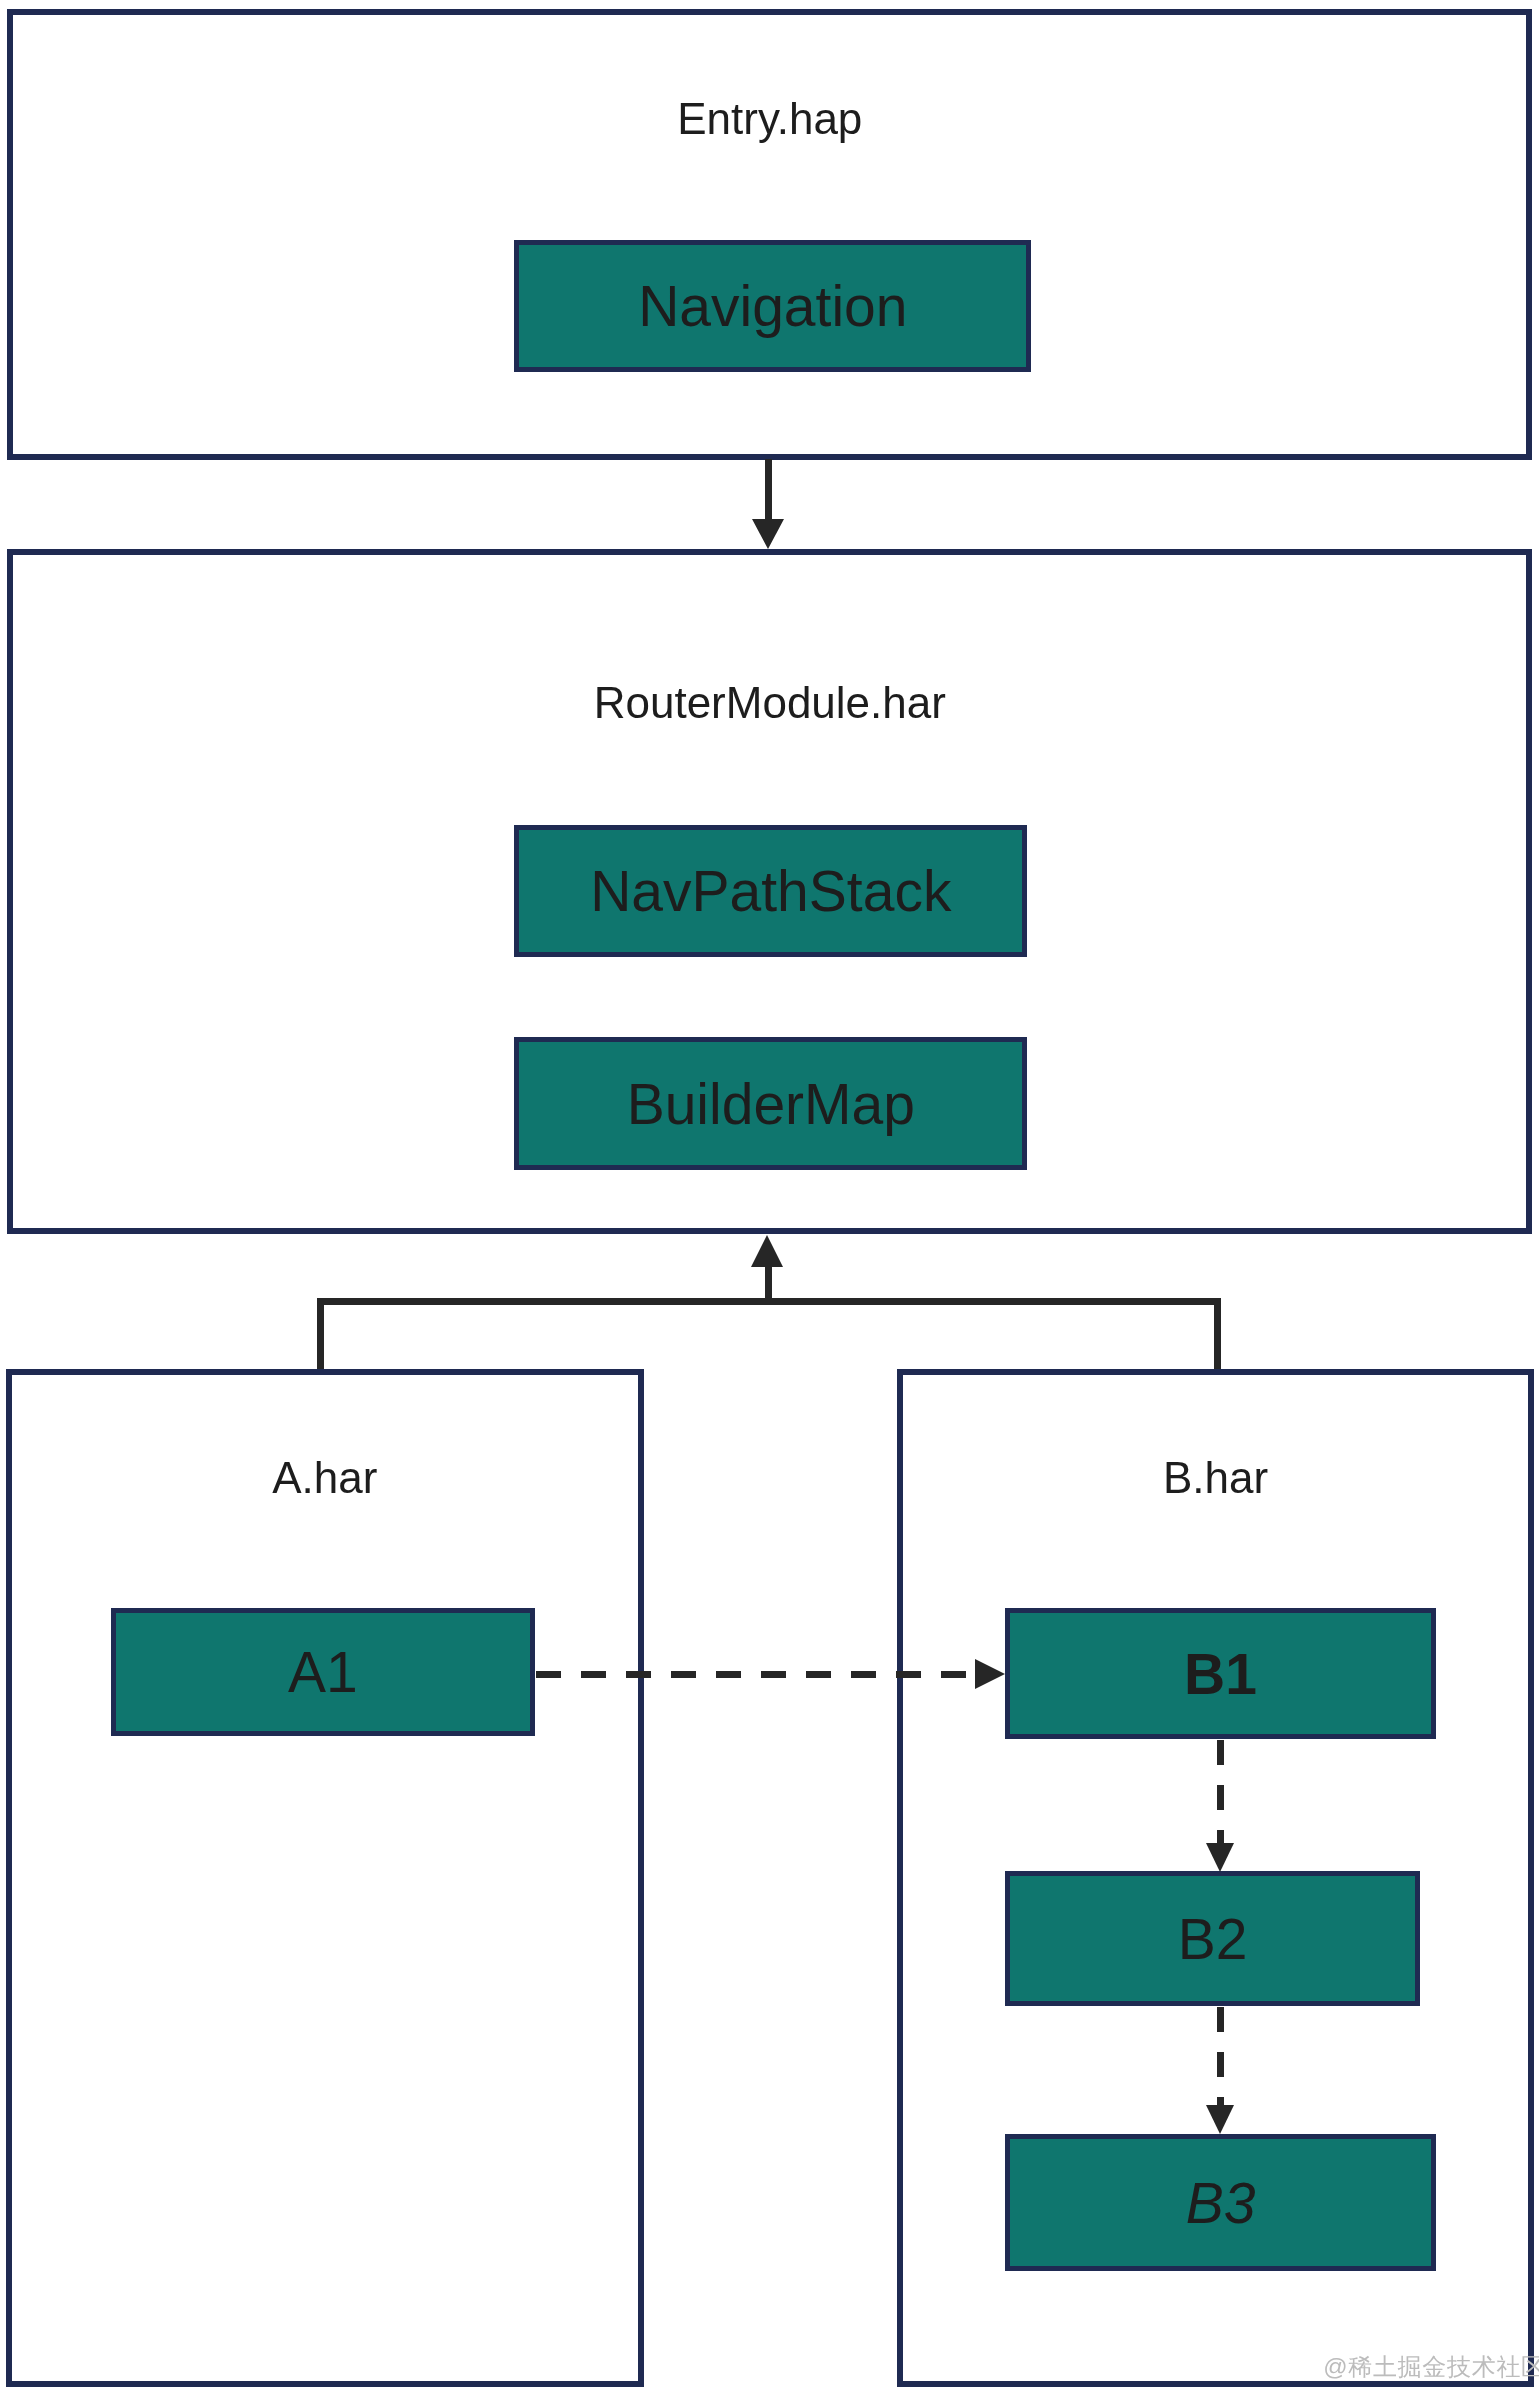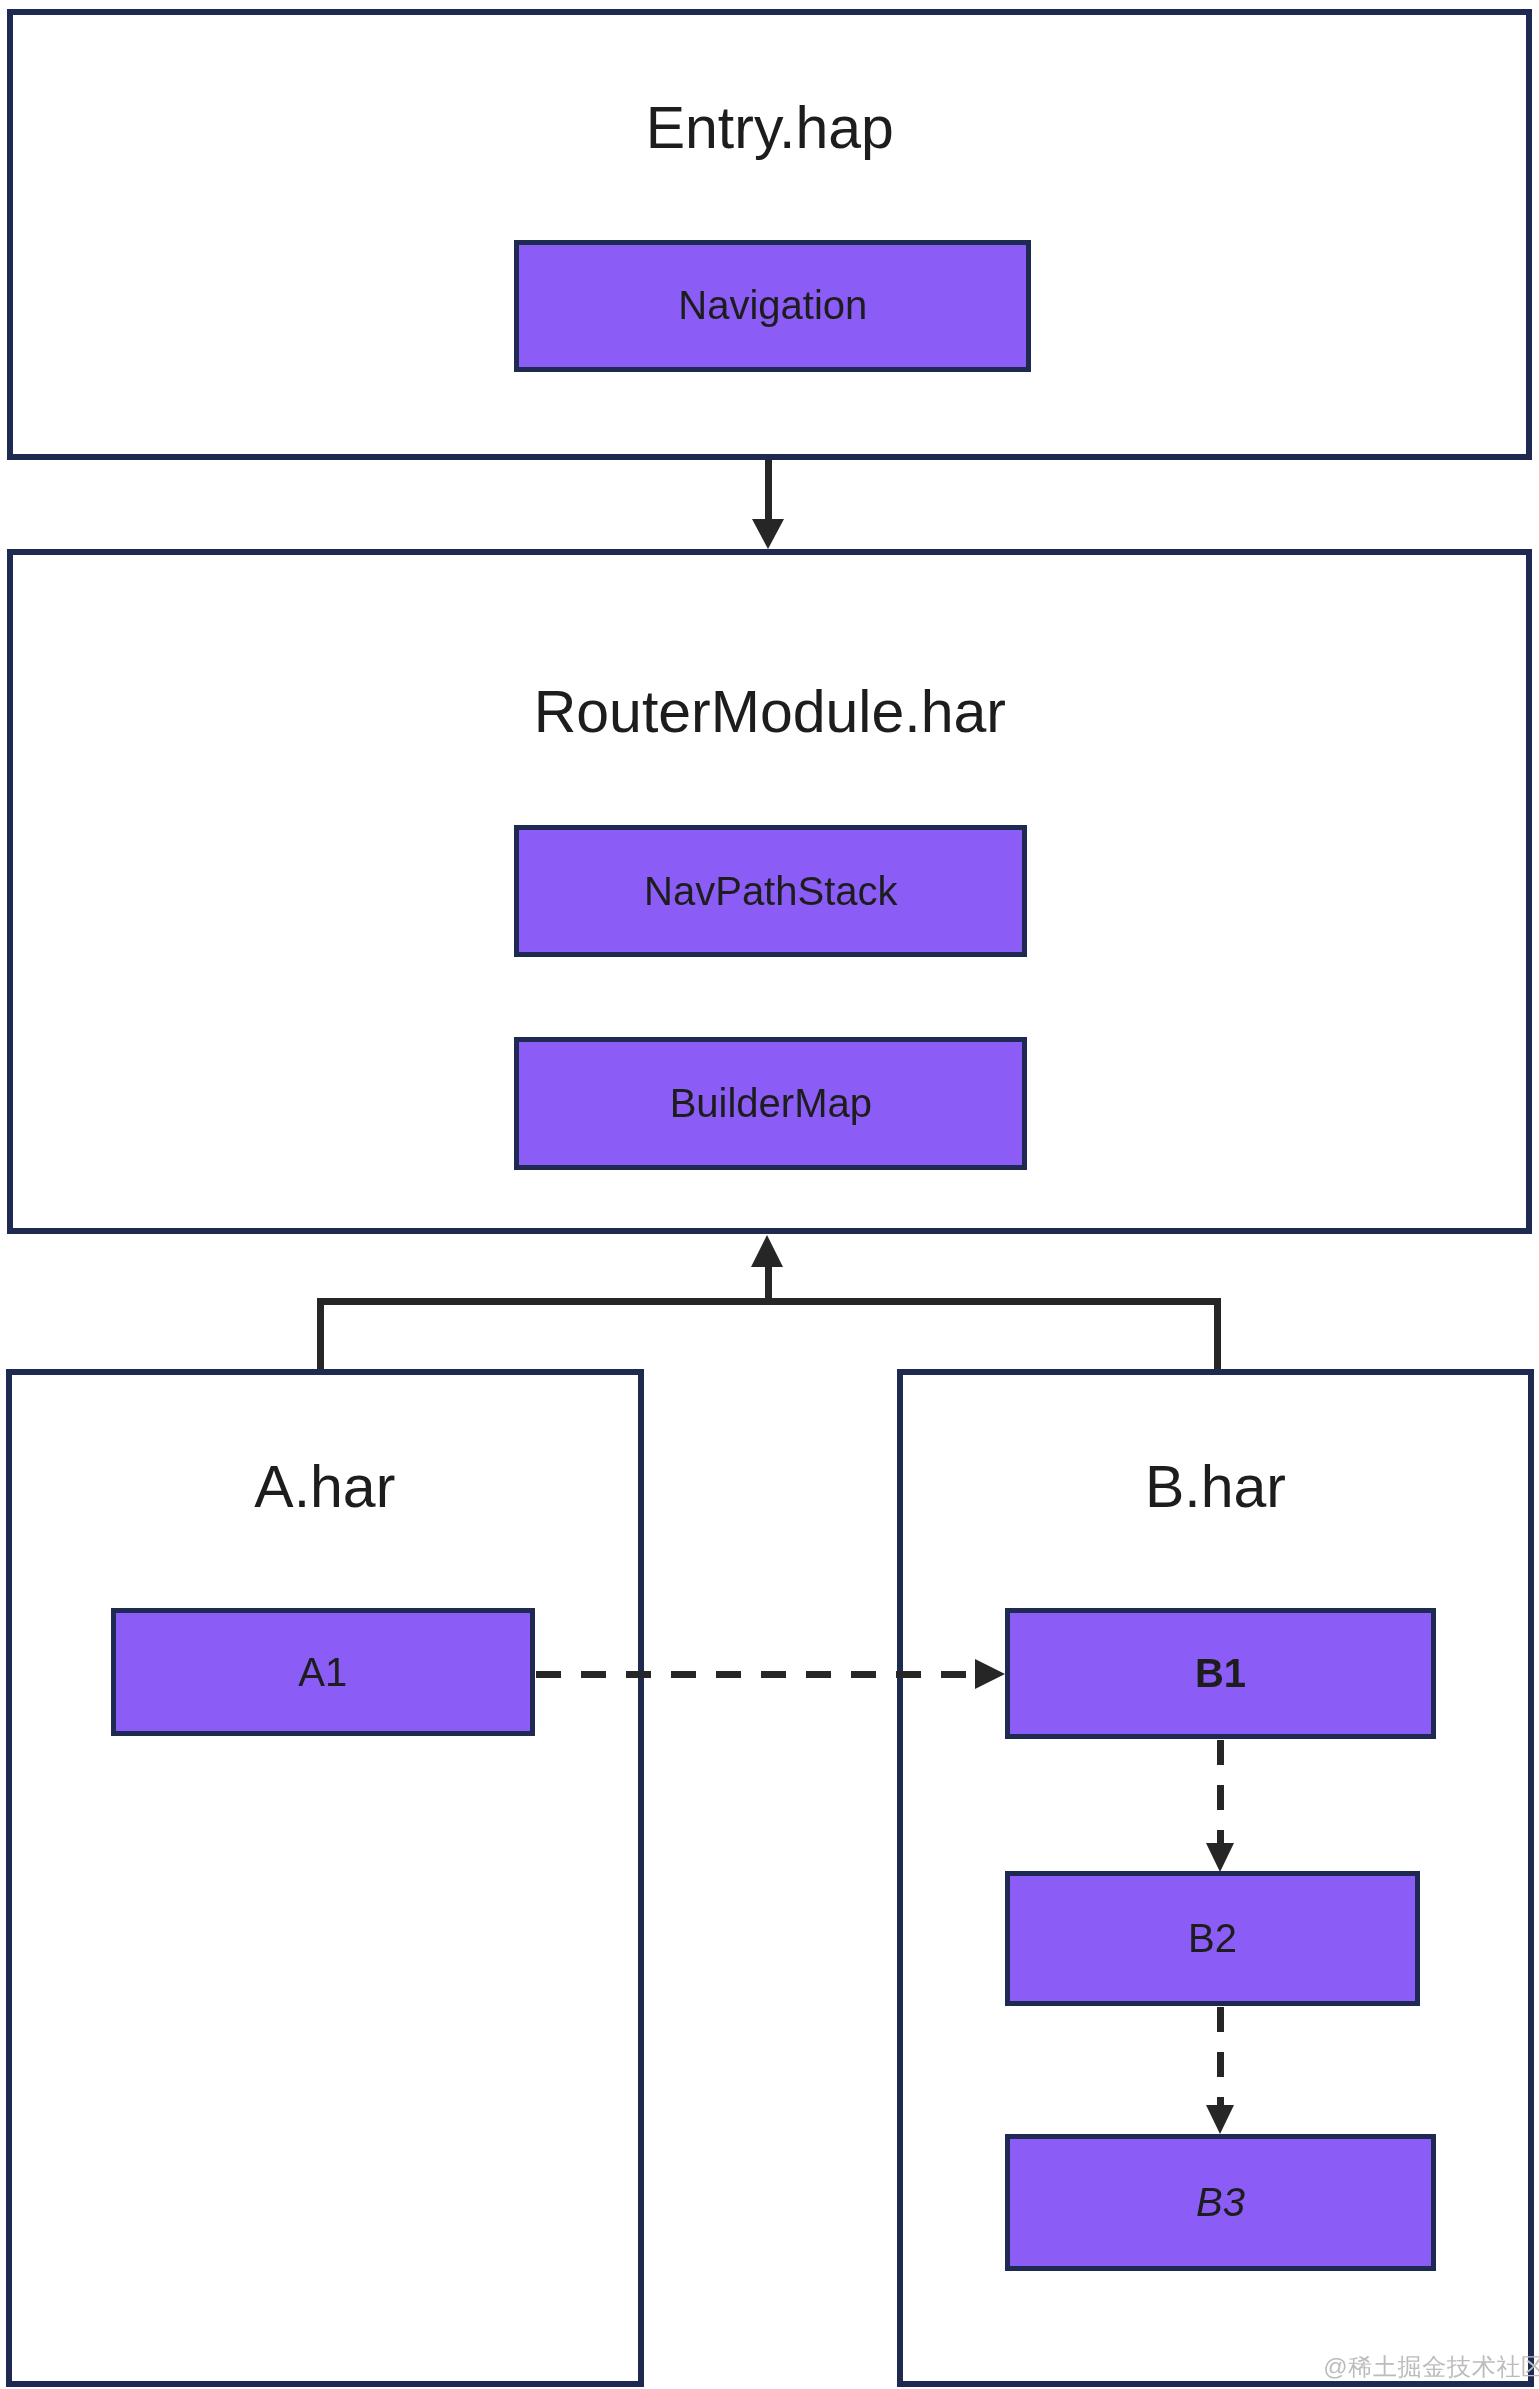--- a/index.html
+++ b/index.html
@@ -18,33 +18,33 @@
   .big-box {
     position: absolute;
     box-sizing: border-box;
     border: 6.5px solid #1f2a52;
     background: #ffffff;
   }
   .sub-box {
     position: absolute;
     box-sizing: border-box;
     border: 5.1px solid #1f2a52;
-    background: #8b5cf6;
+    background: #0f766e;
     display: flex;
     align-items: center;
     justify-content: center;
-    font-size: 40px;
+    font-size: 57px;
     color: #1d1d1d;
     white-space: nowrap;
   }
   .box-title {
     position: absolute;
     left: 0; right: 0;
     text-align: center;
-    font-size: 59px;
+    font-size: 44px;
     line-height: 1.2;
     color: #1d1d1d;
     white-space: nowrap;
   }
 
   .entry-box   { left: 7.3px;   top: 8.7px;   width: 1525px; height: 451px;  }
   .entry-title { top: 78px; }
   .nav-box     { left: 501px;  top: 225px;  width: 517px;  height: 132px; }
 
   .router-box   { left: 7.3px;  top: 549px;  width: 1525px; height: 685px; padding-left: 23px; }

